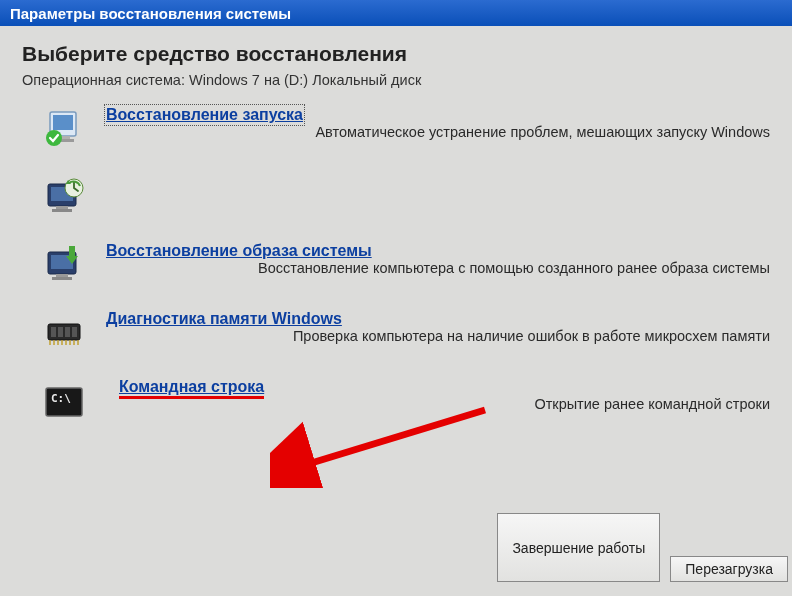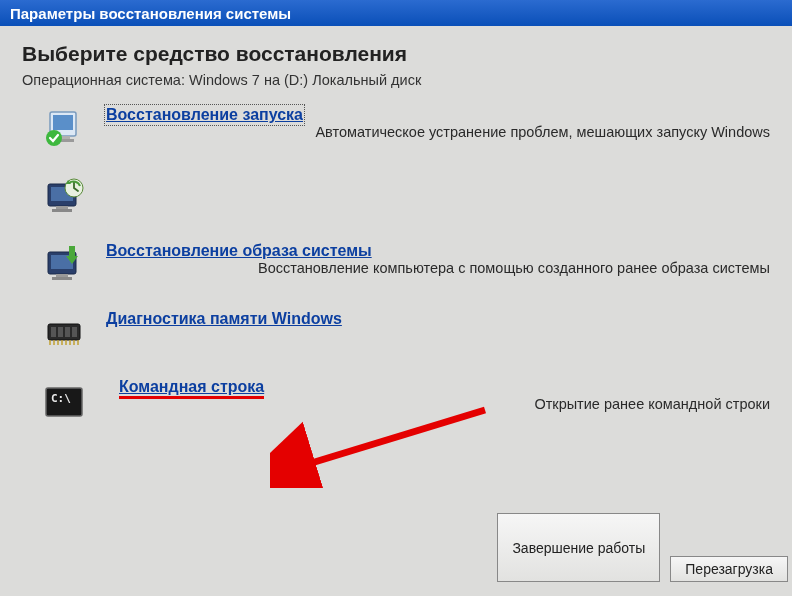--- a/index.html
+++ b/index.html
@@ -177,20 +177,21 @@
         <line x1="16" y1="28" x2="16" y2="33" stroke="#c0a030" stroke-width="1.5"></line>
         <line x1="20" y1="28" x2="20" y2="33" stroke="#c0a030" stroke-width="1.5"></line>
         <line x1="24" y1="28" x2="24" y2="33" stroke="#c0a030" stroke-width="1.5"></line>
         <line x1="28" y1="28" x2="28" y2="33" stroke="#c0a030" stroke-width="1.5"></line>
         <line x1="32" y1="28" x2="32" y2="33" stroke="#c0a030" stroke-width="1.5"></line>
         <line x1="36" y1="28" x2="36" y2="33" stroke="#c0a030" stroke-width="1.5"></line>
       </svg>
     </div>
     <div class="option-text">
       <a class="option-link">Диагностика памяти Windows</a>
+      <div class="option-desc">Проверка компьютера на наличие ошибок в работе микросхем памяти</div>
     </div>
   </div>
 
   <div class="option-row">
     <div class="option-icon">
       <svg viewBox="0 0 44 44">
         <rect x="4" y="8" width="36" height="28" rx="2" fill="#181818" stroke="#666" stroke-width="1.5"></rect>
         <text x="9" y="22" fill="#e8e8e8" font-size="11" font-family="monospace" font-weight="bold">C:\</text>
       </svg>
     </div>

